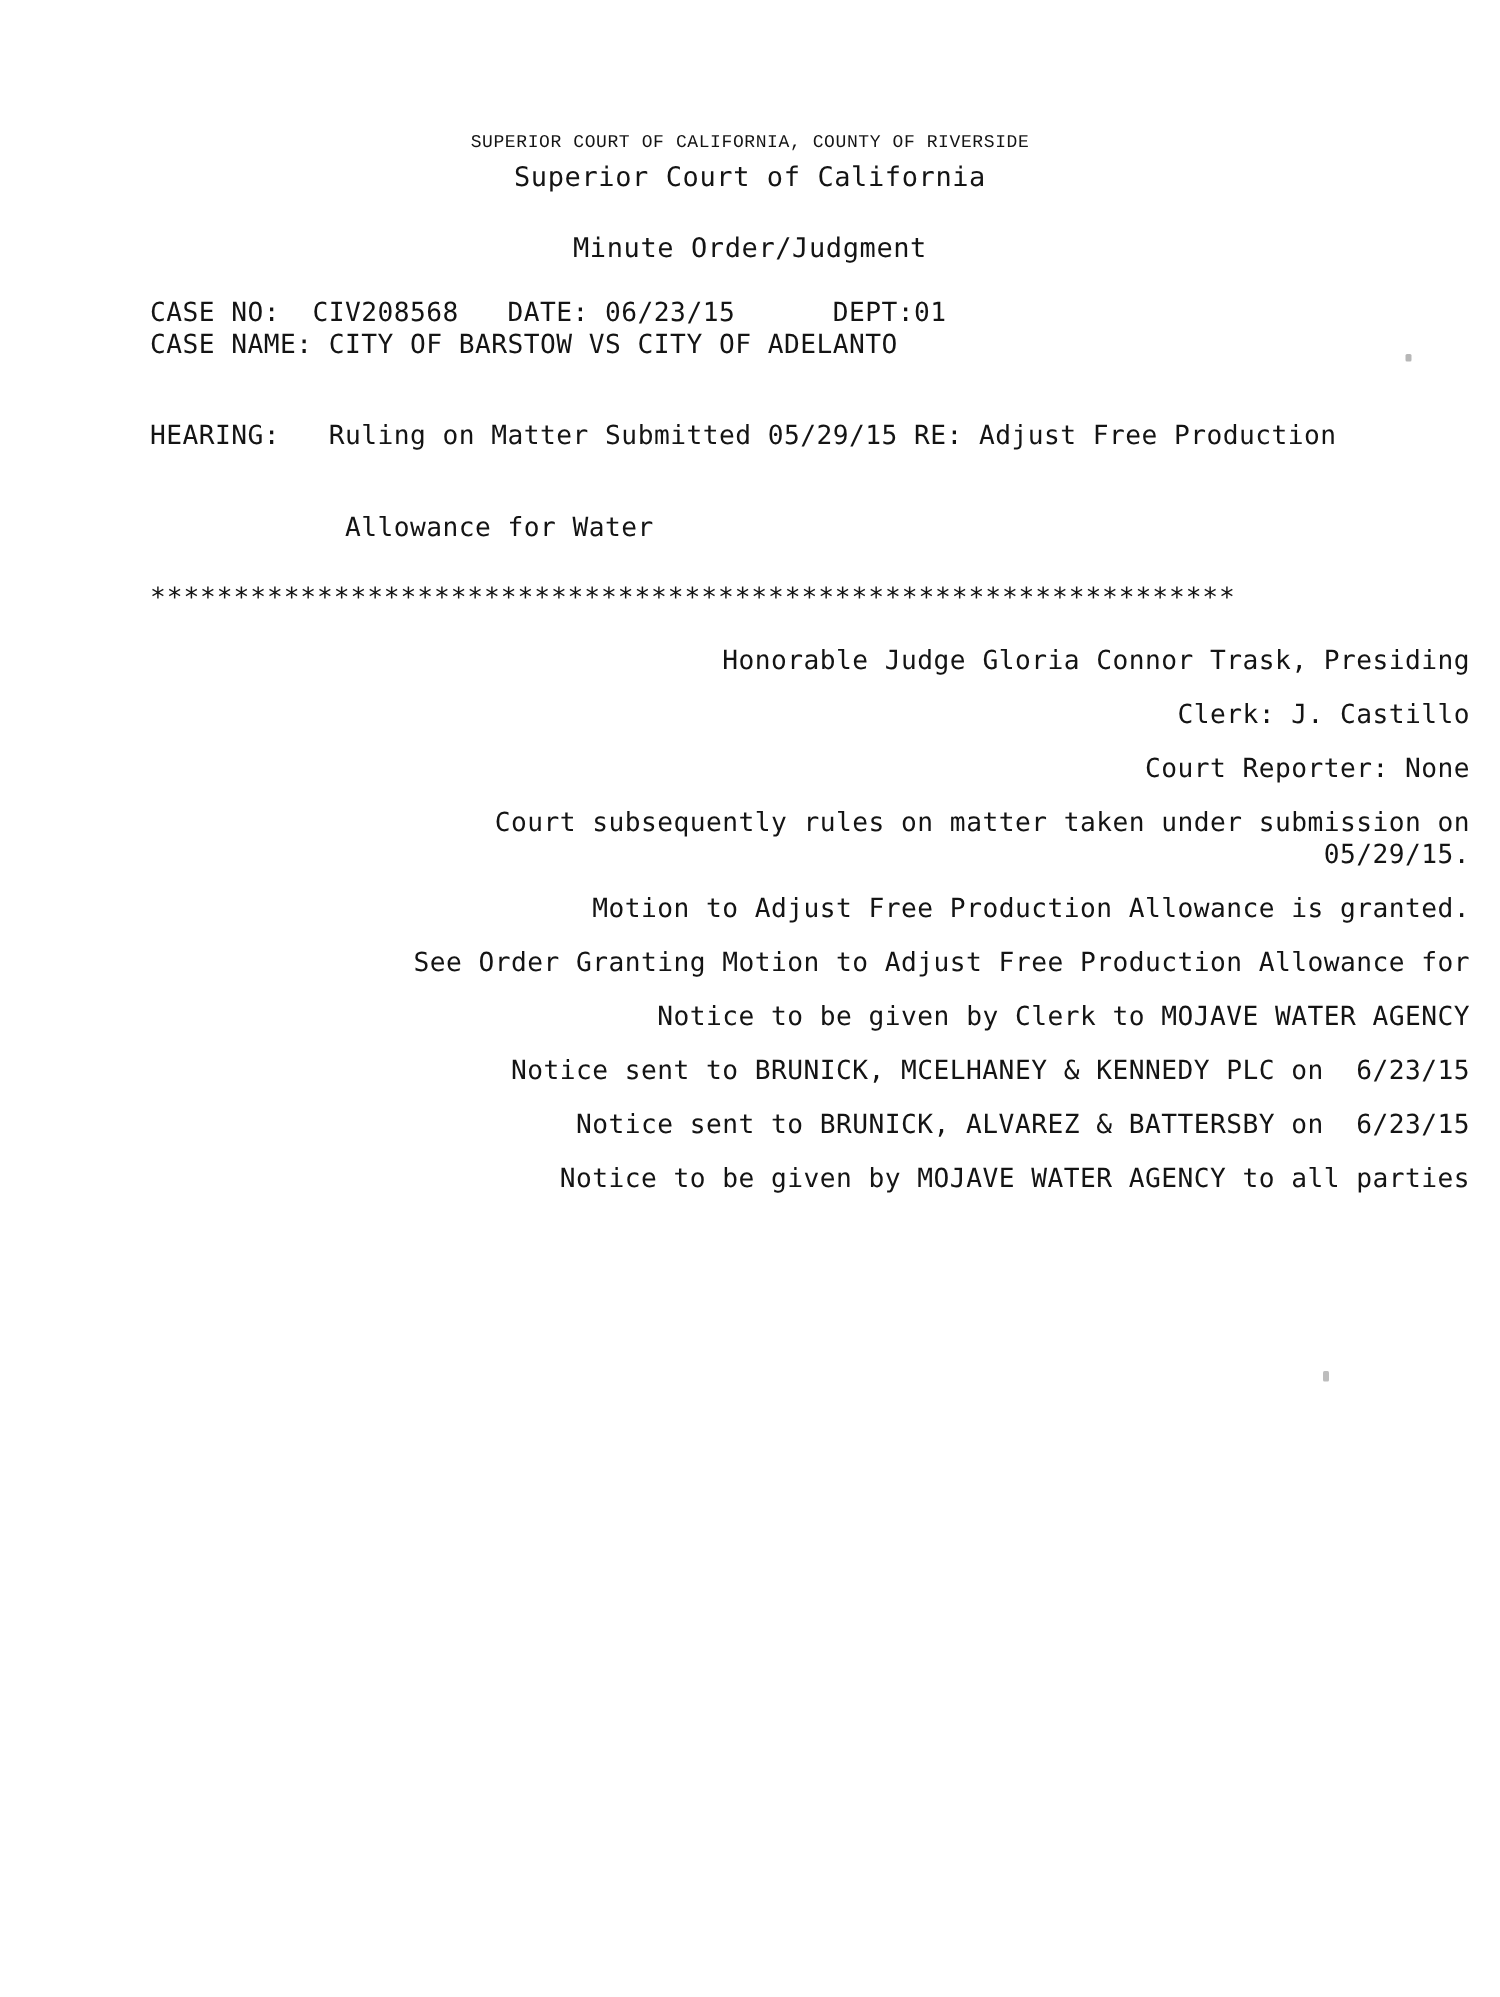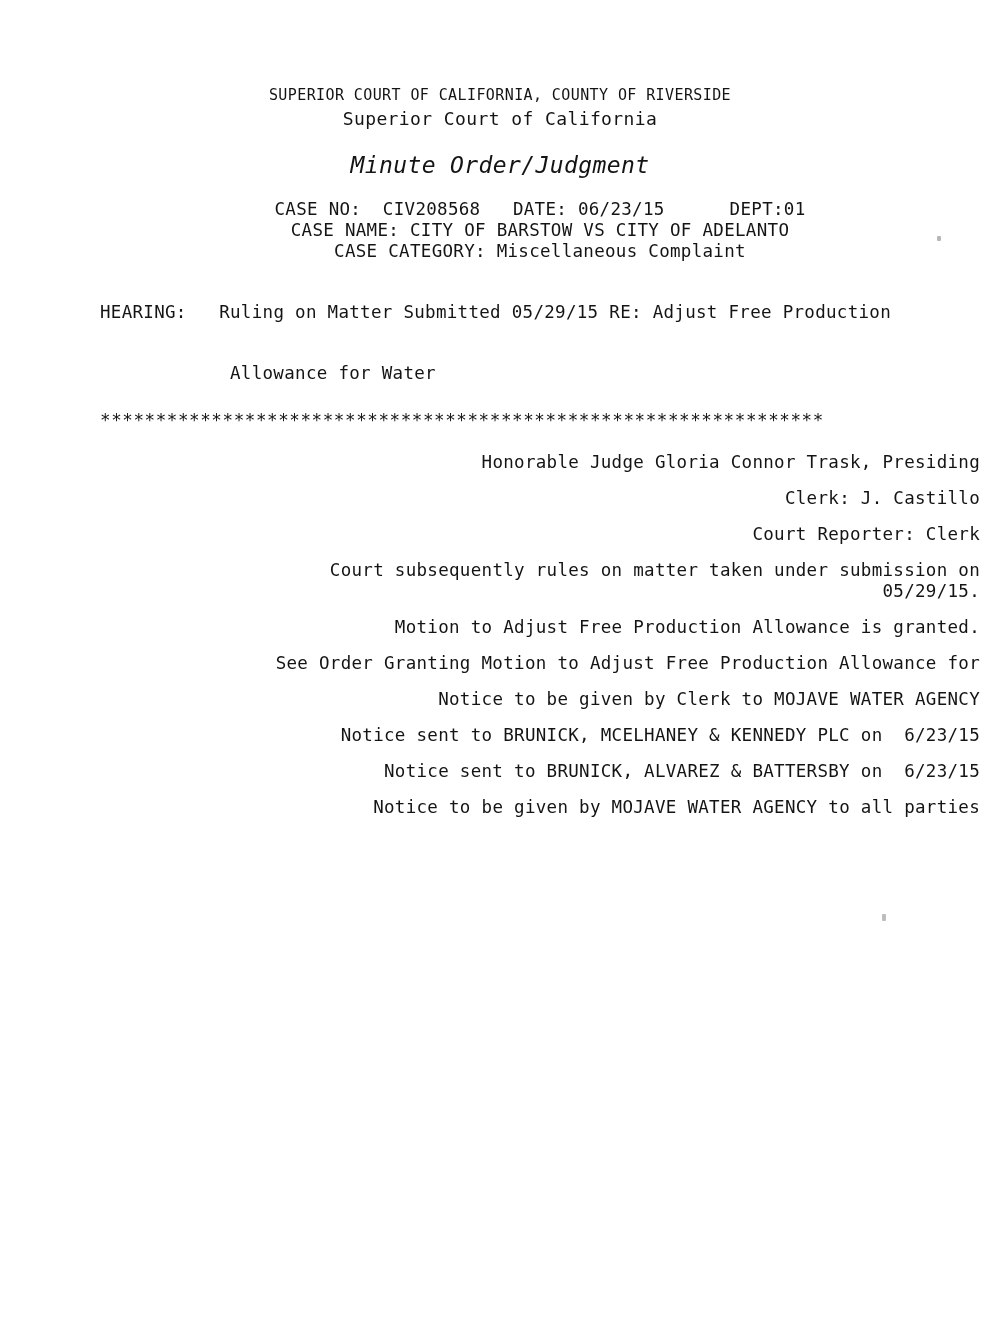--- a/index.html
+++ b/index.html
@@ -36,42 +36,41 @@
     font-size: 17.5px;
     line-height: 22px;
     letter-spacing: 0.3px;
     white-space: pre;
     color: #141414;
   }
   .title-block {
     margin-bottom: 0;
   }
   .title-line-1 {
-    font-size: 15px;
+    font-size: 12px;
     line-height: 23px;
     letter-spacing: 0.4px;
+    font-family: Liberation Mono, monospace;
   }
   .title-line-2 {
     font-size: 18px;
     line-height: 23px;
     letter-spacing: 0.4px;
   }
   .subtitle {
     margin-top: 24px;
-    font-size: 23px;
+    font-size: 18px;
     line-height: 23px;
     letter-spacing: 0.4px;
-    font-style: italic;
   }
   .case-block {
     margin-top: 22px;
   }
   .case-block .line {
     line-height: 21px;
-    text-align: center;
   }
   .hearing-block {
     margin-top: 22px;
   }
   .hearing-block .line {
     line-height: 21px;
     margin-top: 40px;
   }
   .stars {
     margin-top: 26px;
@@ -120,42 +119,41 @@
 
     <div class="title-block">
       <div class="center line title-line-1">SUPERIOR COURT OF CALIFORNIA, COUNTY OF RIVERSIDE</div>
       <div class="center line title-line-2">Superior Court of California</div>
       <div class="center line subtitle">Minute Order/Judgment</div>
     </div>
 
     <div class="case-block">
       <div class="line">CASE NO:  CIV208568   DATE: 06/23/15      DEPT:01</div>
       <div class="line">CASE NAME: CITY OF BARSTOW VS CITY OF ADELANTO</div>
-      <div class="line">CASE CATEGORY: Miscellaneous Complaint</div>
     </div>
 
     <div class="hearing-block">
       <div class="line"><span>HEARING:</span>   <span>Ruling on Matter Submitted 05/29/15 RE: Adjust Free Production</span></div>
       <div class="line">            <span>Allowance for Water</span></div>
     </div>
 
     <div class="stars">*****************************************************************</div>
 
     <div class="body-block">
 
       <div class="para">
         <div class="line">Honorable Judge Gloria Connor Trask, Presiding</div>
       </div>
 
       <div class="para">
         <div class="line">Clerk: J. Castillo</div>
       </div>
 
       <div class="para">
-        <div class="line">Court Reporter: Clerk</div>
+        <div class="line">Court Reporter: None</div>
       </div>
 
       <div class="para">
         <div class="line">Court subsequently rules on matter taken under submission on</div>
         <div class="line">05/29/15.</div>
       </div>
 
       <div class="para">
         <div class="line">Motion to Adjust Free Production Allowance is granted.</div>
       </div>

